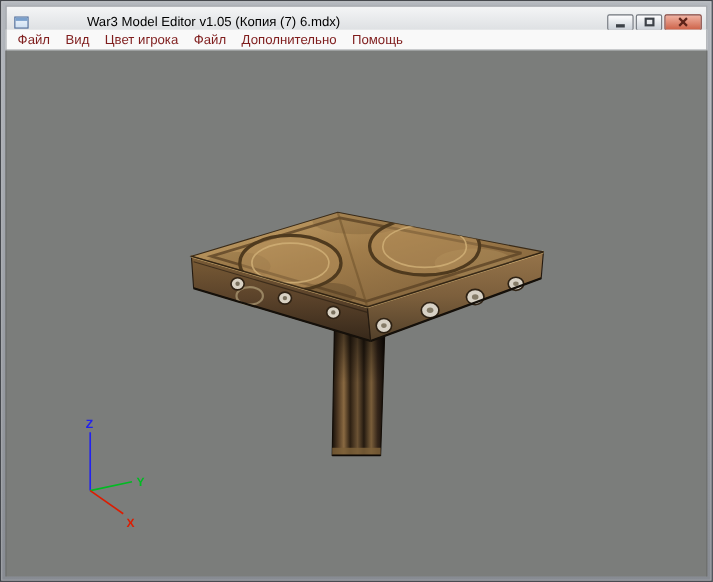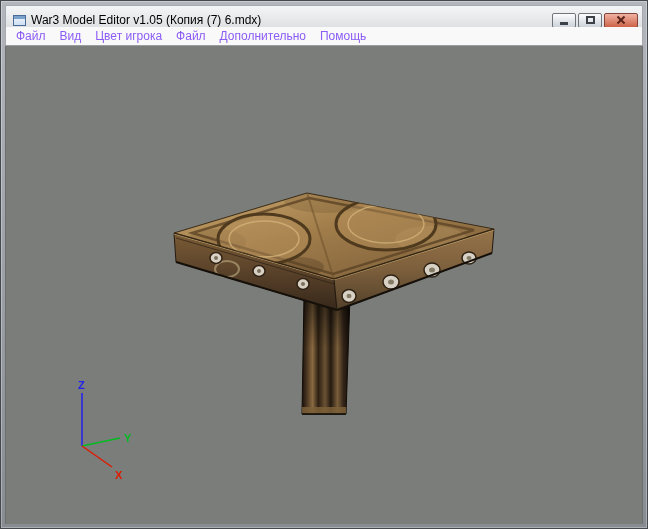--- a/index.html
+++ b/index.html
@@ -18,20 +18,21 @@
     border: 1px solid #45484d;
     box-shadow: inset 0 0 0 1px rgba(255,255,255,.30);
   }
   
   .titlebar {
     position: absolute; left: 4px; top: 4px; right: 4px; height: 30px;
     background: linear-gradient(#f4f5f6, #d7dadd);
     border: 1px solid #a6a9ad;
     display: flex; align-items: center;
     padding: 0 4px;
+    gap: 48px;
   }
   .app-icon {
     width: 13px; height: 11px; margin: 0 5px 0 3px;
     border: 1px solid #4a6a9a;
     background: linear-gradient(#eef4fb, #cfe0f2);
     position: relative; flex: 0 0 auto;
   }
   .app-icon::before {
     content: ""; position: absolute; left: 0; right: 0; top: 0; height: 3px;
     background: #7aa0cc;
@@ -65,21 +66,21 @@
   
   .menubar {
     position: absolute; left: 4px; top: 26px; right: 4px; height: 19px;
     background: #f9f9f9;
     border-left: 1px solid #a6a9ad; border-right: 1px solid #a6a9ad;
     border-bottom: 1px solid #9a9da1;
     display: flex; align-items: center;
     padding-left: 3px;
   }
   .menu-item {
-    font-size: 12px; color: #8b5cf6;
+    font-size: 12px; color: #7f1d1d;
     padding: 2px 7px; white-space: nowrap; cursor: default;
   }
   
   .viewport {
     position: absolute; left: 4px; top: 45px; right: 4px; bottom: 4px;
     background: #7b7d7b;
     border-left: 1px solid #6d6f6d; border-right: 1px solid #6d6f6d;
     overflow: hidden;
   }
   .viewport svg { display: block; }

